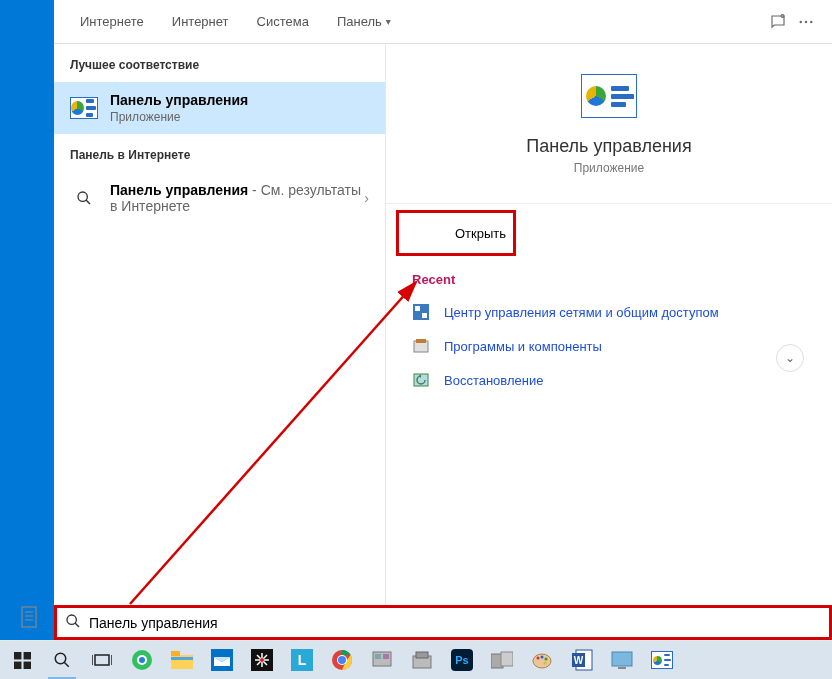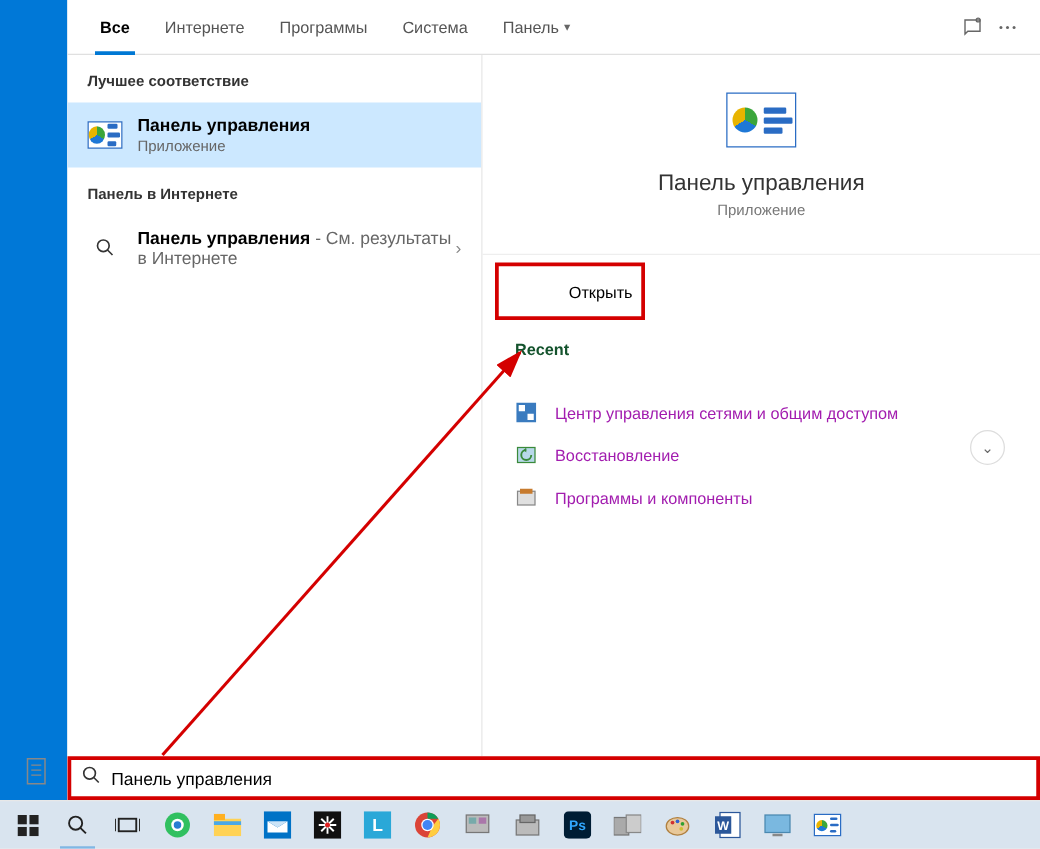--- a/index.html
+++ b/index.html
@@ -37,22 +37,22 @@
 .preview-icon-inner { width: 46px; height: 34px; display: flex; }
 .preview-title { font-size: 18px; color: #333; font-weight: 400; margin-bottom: 4px; }
 .preview-sub { font-size: 12px; color: #777; margin-bottom: 28px; }
 
 .action-row { width: 100%; border-top: 1px solid #eee; }
 .open-btn { display: flex; align-items: center; padding: 12px 18px; font-size: 13px; cursor: pointer; border: 3px solid #d40000; margin: 6px 10px; width: 120px; gap: 28px; }
 .open-btn svg { margin-right: 10px; }
 .expand-chev { position: absolute; right: 28px; top: 300px; width: 28px; height: 28px; border: 1px solid #ddd; border-radius: 50%; display: flex; align-items: center; justify-content: center; color: #666; font-size: 12px; cursor: pointer; }
 
 .recent-block { padding: 10px 26px 0; }
-.recent-hdr { font-size: 13px; font-weight: 600; color: #14532d; margin-bottom: 26px; }
-.recent-item { display: flex; align-items: center; padding: 8px 0; font-size: 13px; color: #a21caf; cursor: pointer; }
+.recent-hdr { font-size: 13px; font-weight: 600; color: #be185d; margin-bottom: 8px; }
+.recent-item { display: flex; align-items: center; padding: 8px 0; font-size: 13px; color: #1d4ed8; cursor: pointer; }
 .recent-item .ri-icon { width: 18px; height: 18px; margin-right: 14px; display: flex; align-items: center; justify-content: center; }
 
 .searchbar-wrap { position: absolute; left: 54px; top: 605px; width: 778px; height: 35px; background: #fff; border: 3px solid #d40000; display: flex; align-items: center; padding: 0 8px; }
 .searchbar-wrap .sb-icon { color: #333; margin-right: 8px; }
 .searchbar-wrap input { border: none; outline: none; font-size: 14px; flex: 1; color: #000; }
 
 .taskbar { position: absolute; left: 0; bottom: 0; width: 832px; height: 38px; background: #d9e4ef; display: flex; align-items: center; padding: 0 2px; }
 .tb-item { width: 40px; height: 38px; display: flex; align-items: center; justify-content: center; cursor: pointer; position: relative; }
 .tb-item.active::after { content: ""; position: absolute; bottom: 0; left: 6px; right: 6px; height: 2px; background: #81b7e4; }
 .tb-icon { width: 22px; height: 22px; display: flex; align-items: center; justify-content: center; }
@@ -65,28 +65,25 @@
 .cp-mini .dot { width:14px; height:14px; border-radius:50%; background: conic-gradient(#3ba63b 0 33%, #1e78d6 33% 66%, #e8b400 66% 100%); }
 .cp-mini .bar { height:4px; background:#2a6cc4; border-radius:1px; }
 </style>
 </head>
 <body>
 
 <div class="desktop-strip"></div>
 
 <div class="search-panel">
   <div class="tabs-row">
-    <div class="tab active">
-        <span>Все</span>
-      </div>
     <div class="tab">
         <span>Интернете</span>
       </div>
     <div class="tab">
-        <span>Программы</span>
+        <span>Интернет</span>
       </div>
     <div class="tab">
         <span>Система</span>
       </div>
     <div class="tab">
         <span>Панель</span>
         <span class="tab-chevron">▾</span>
       </div>
     <div class="tabs-spacer"></div>
     <div class="tab-icon">
@@ -182,35 +179,35 @@
                 <rect width="16" height="16" fill="#3a7bbf"></rect>
                 <rect x="2" y="2" width="5" height="5" fill="#fff"></rect>
                 <rect x="9" y="9" width="5" height="5" fill="#fff"></rect>
               </svg>
             </div>
           <span>Центр управления сетями и общим доступом</span>
         </div>
         <div class="recent-item">
           <div class="ri-icon">
               <svg width="16" height="16" viewBox="0 0 16 16">
+                <rect x="1" y="3" width="14" height="11" fill="#e0e0e0" stroke="#888"></rect>
+                <rect x="3" y="1" width="10" height="4" fill="#c77b2e"></rect>
+              </svg>
+            </div>
+          <span>Программы и компоненты</span>
+        </div>
+        <div class="recent-item">
+          <div class="ri-icon">
+              <svg width="16" height="16" viewBox="0 0 16 16">
                 <rect x="1" y="2" width="14" height="12" fill="#b8d8ea" stroke="#3a8a3a"></rect>
                 <path d="M8 4 a4 4 0 1 0 4 4" fill="none" stroke="#3a8a3a" stroke-width="1.5"></path>
                 <path d="M8 2l-2 2 2 2z" fill="#3a8a3a"></path>
               </svg>
             </div>
           <span>Восстановление</span>
-        </div>
-        <div class="recent-item">
-          <div class="ri-icon">
-              <svg width="16" height="16" viewBox="0 0 16 16">
-                <rect x="1" y="3" width="14" height="11" fill="#e0e0e0" stroke="#888"></rect>
-                <rect x="3" y="1" width="10" height="4" fill="#c77b2e"></rect>
-              </svg>
-            </div>
-          <span>Программы и компоненты</span>
         </div>
       </div>
     </div>
   </div>
 </div>
 
 <div class="searchbar-wrap">
   <span class="sb-icon">
     <svg width="16" height="16" viewBox="0 0 24 24" fill="none" stroke="#333" stroke-width="2">
         <circle cx="10" cy="10" r="7"></circle>

